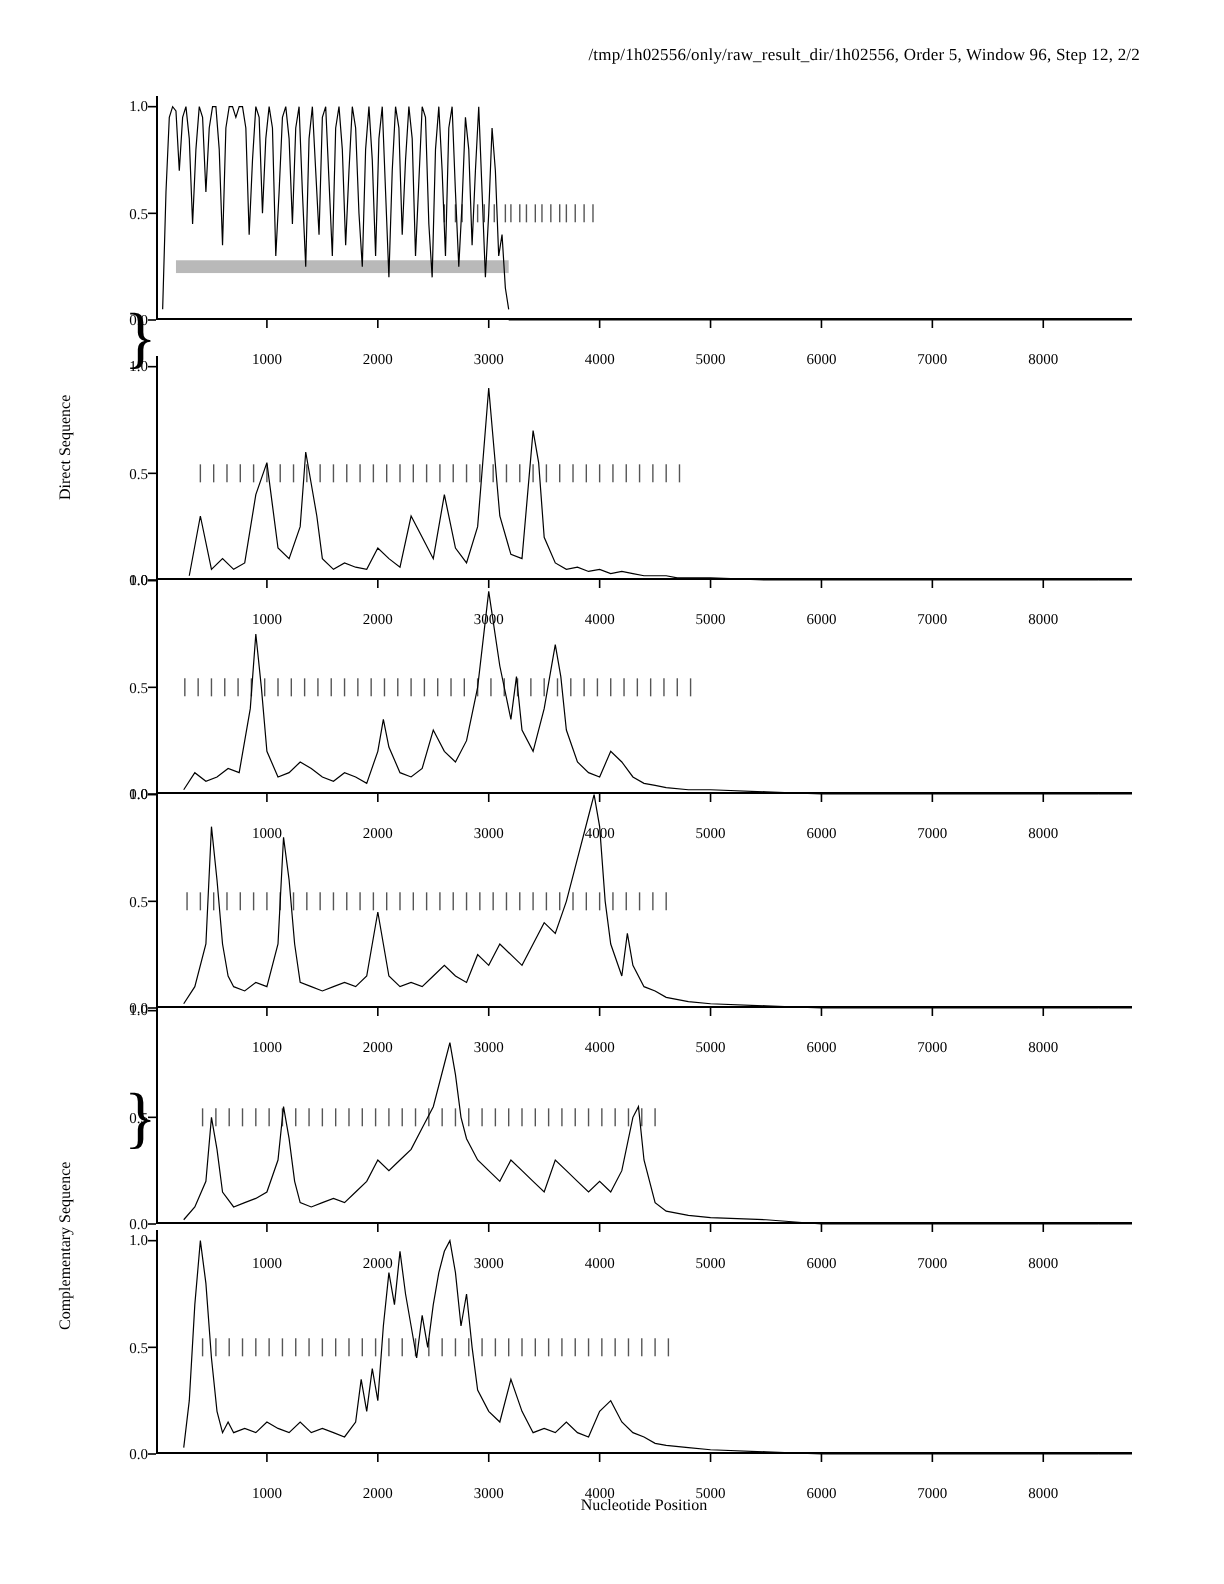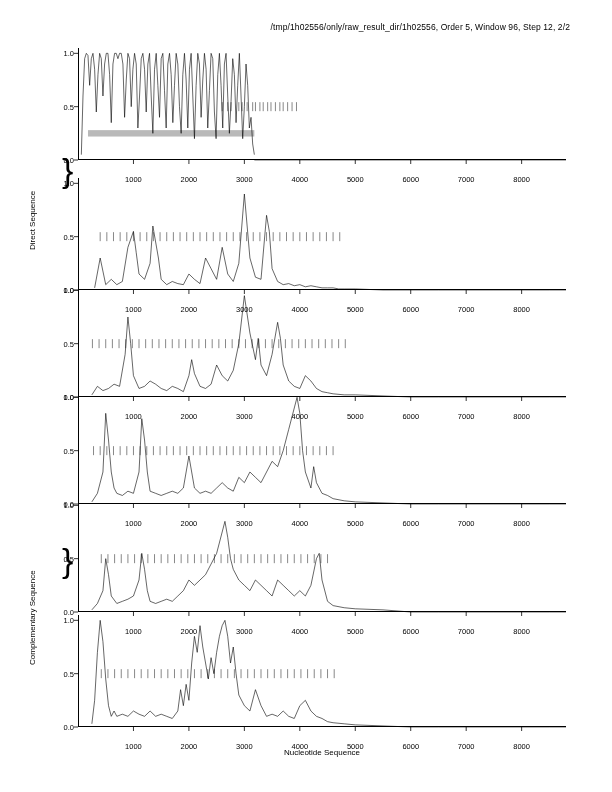--- a/index.html
+++ b/index.html
@@ -12,20 +12,21 @@
     height: 792px;
     font-family: "Liberation Sans", sans-serif;
     color: #000000;
     position: relative;
     overflow: hidden;
   }
   #page {
     position: relative;
     width: 612px;
     height: 792px;
+    font-family: Liberation Serif, serif;
   }
   .title {
     position: absolute;
     top: 22px;
     left: 0;
     width: 612px;
     text-align: right;
     padding-right: 42px;
     box-sizing: border-box;
     font-size: 8.5px;
@@ -484,14 +485,14 @@
           <line x1="236.23636363636362" x2="236.23636363636362" y1="54.16666666666667" y2="63.16666666666667" stroke="#555" stroke-width="0.7"></line>
           <line x1="242.8909090909091" x2="242.8909090909091" y1="54.16666666666667" y2="63.16666666666667" stroke="#555" stroke-width="0.7"></line>
           <line x1="249.54545454545453" x2="249.54545454545453" y1="54.16666666666667" y2="63.16666666666667" stroke="#555" stroke-width="0.7"></line>
           <line x1="256.2" x2="256.2" y1="54.16666666666667" y2="63.16666666666667" stroke="#555" stroke-width="0.7"></line>
           <polyline points="13.86,108.80 16.64,85.33 19.41,37.33 22.18,5.33 24.95,26.67 27.73,64.00 30.50,90.67 33.27,101.33 36.05,96.00 38.82,101.33 44.36,99.20 49.91,101.33 55.45,96.00 61.00,99.20 66.55,101.33 72.09,96.00 77.64,101.33 83.18,99.20 88.73,101.33 94.27,103.47 99.82,96.00 102.59,74.67 105.36,90.67 108.14,69.33 110.91,85.33 113.68,48.00 116.45,21.33 119.23,37.33 122.00,10.67 124.77,32.00 127.55,48.00 130.32,64.00 133.09,42.67 135.86,58.67 138.64,37.33 141.41,21.33 144.18,10.67 146.95,5.33 149.73,21.33 152.50,48.00 155.27,32.00 158.05,58.67 160.82,80.00 166.36,90.67 171.91,96.00 177.45,74.67 183.00,90.67 188.55,101.33 194.09,99.20 199.64,101.33 205.18,96.00 210.73,101.33 216.27,103.47 221.82,90.67 227.36,85.33 232.91,96.00 238.45,101.33 244.00,103.47 249.55,106.67 255.09,107.73 266.18,108.80 277.27,109.87 305.00,110.93 332.73,112.00 360.45,112.00 388.18,112.00 415.91,112.00 443.64,112.00 471.36,112.00" fill="none" stroke="#000" stroke-width="0.6"></polyline>
           <line x1="471.3636363636364" x2="488" y1="112" y2="112" stroke="#000" stroke-width="0.6"></line>
         </svg>
       </div>
     </div>
 
-  <div class="axis-title-x">Nucleotide Sequence</div>
+  <div class="axis-title-x">Nucleotide Position</div>
 </div>
 
 </body></html>

